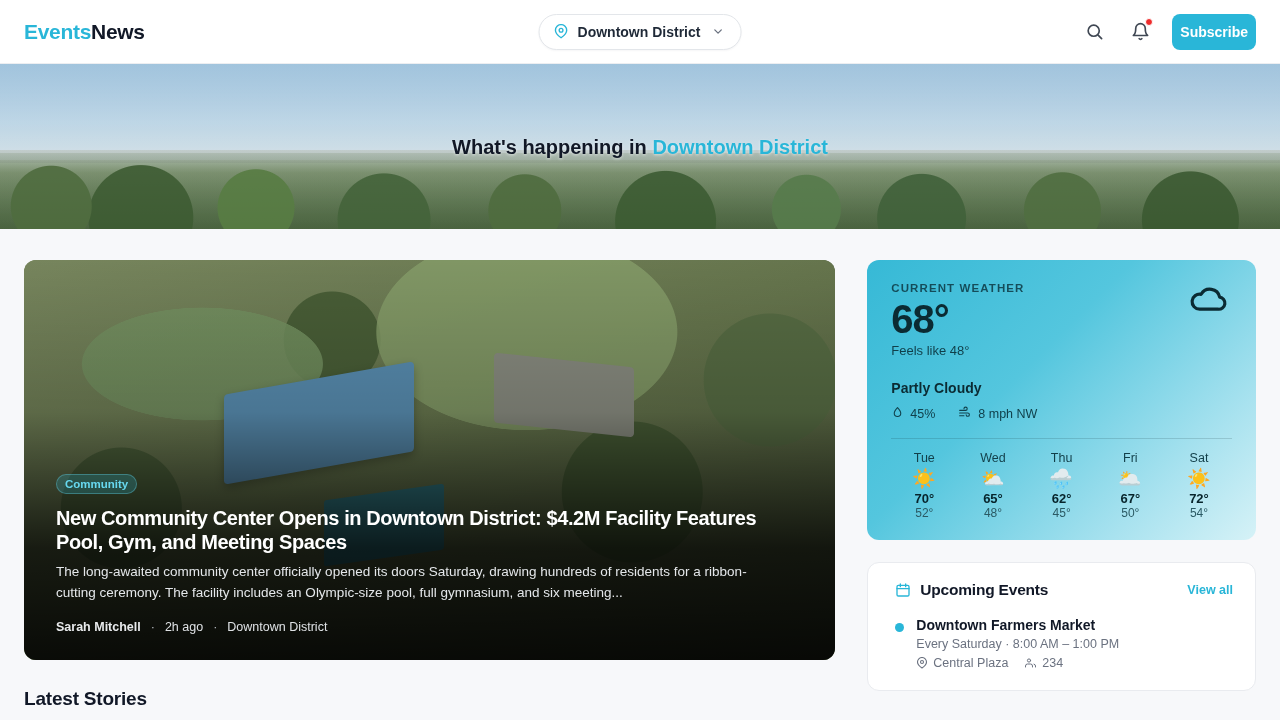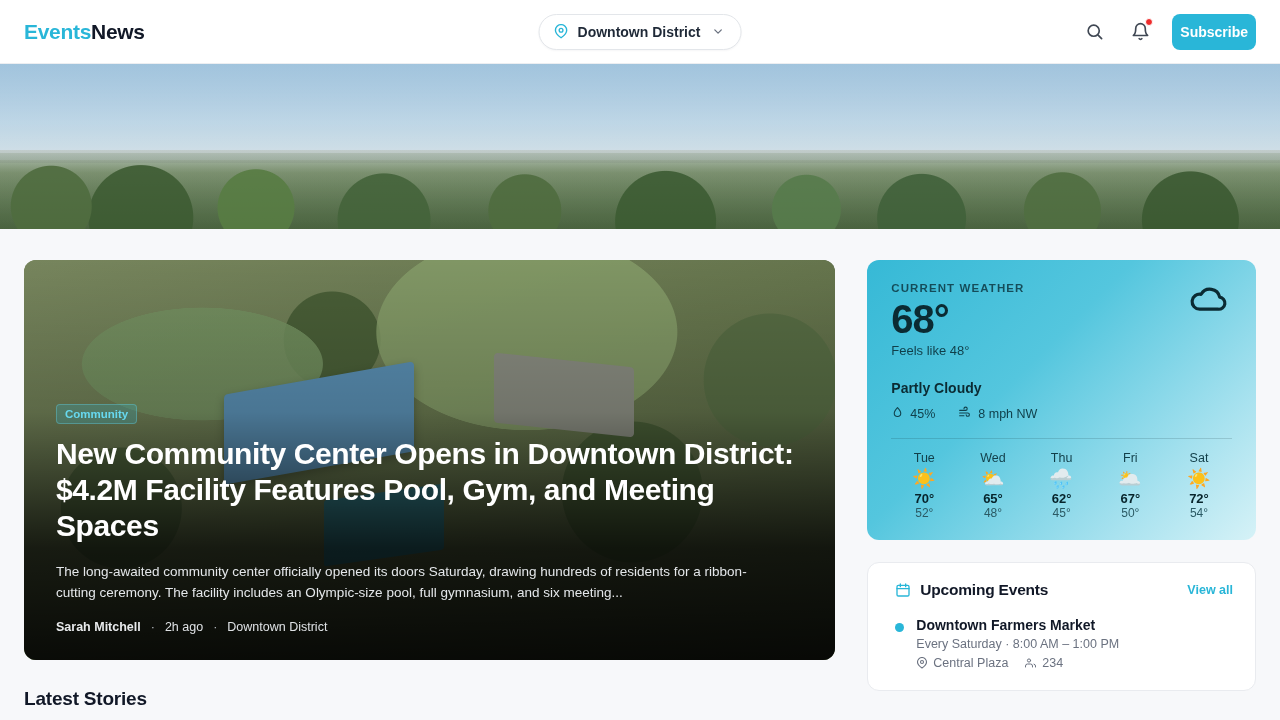--- a/index.html
+++ b/index.html
@@ -189,30 +189,30 @@
     position: absolute;
     left: 32px; right: 32px; bottom: 26px;
   }
   .tag {
     display: inline-block;
     background: rgba(41,182,216,0.22);
     color: #67d8ef;
     border: 1px solid rgba(103,216,239,0.35);
     font-size: 11.5px;
     font-weight: bold;
-    border-radius: 4px;
+    border-radius: 10px;
     padding: 3px 8px;
     margin-bottom: 12px;
   }
   .feature h1 {
-    font-size: 30px;
+    font-size: 20px;
     line-height: 1.2;
     font-weight: bold;
     letter-spacing: -0.4px;
-    margin-bottom: 18px;
+    margin-bottom: 8px;
     max-width: 740px;
   }
   .feature p.excerpt {
     font-size: 13.5px;
     line-height: 1.55;
     color: #e4e7ea;
     max-width: 730px;
     margin-bottom: 16px;
   }
   .meta {
@@ -392,20 +392,23 @@
     </button>
     <button class="subscribe">Subscribe</button>
   </div>
 </div>
 
 <div class="hero">
   <div class="sky"></div>
   <div class="cityline"></div>
   <div class="trees"></div>
   <div class="haze"></div>
+  <div class="hero-title">
+    <span>What's happening in </span><span class="city">Downtown District</span>
+  </div>
 </div>
 
 <div class="page">
 
   <div class="col-main">
 
     <div class="feature">
       <div class="photo"></div>
       <div class="bldg1"></div>
       <div class="bldg2"></div>

